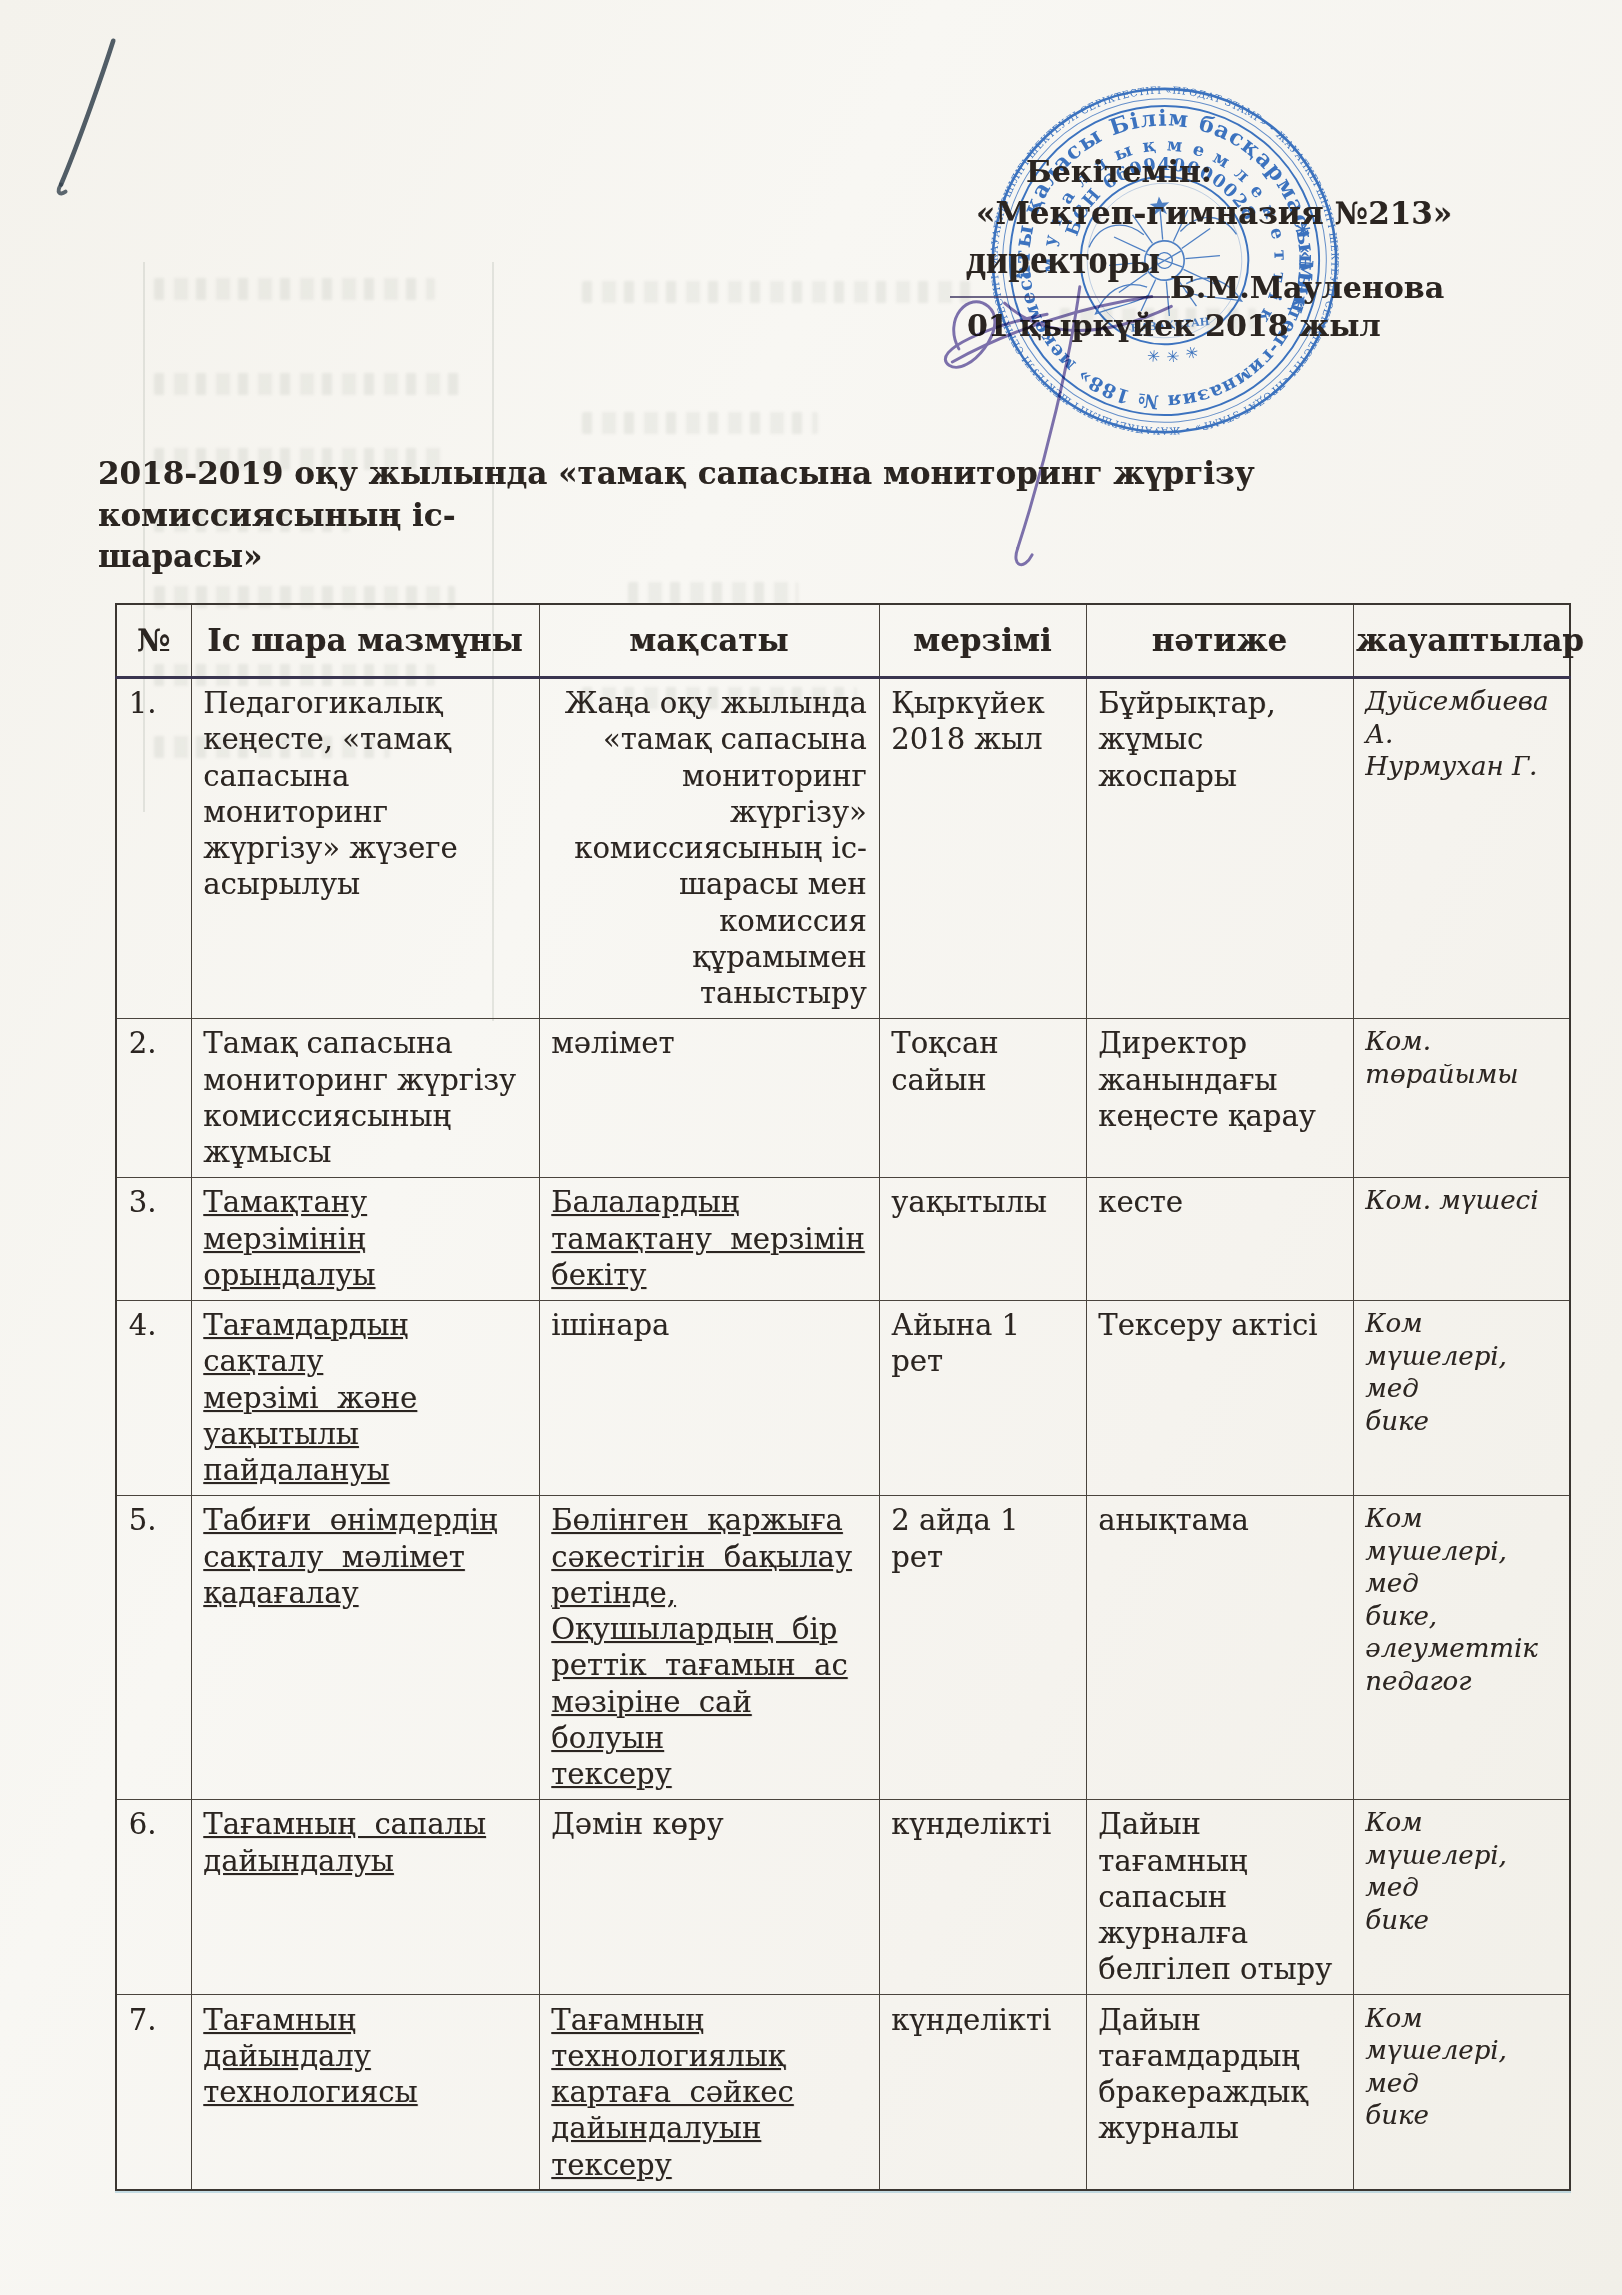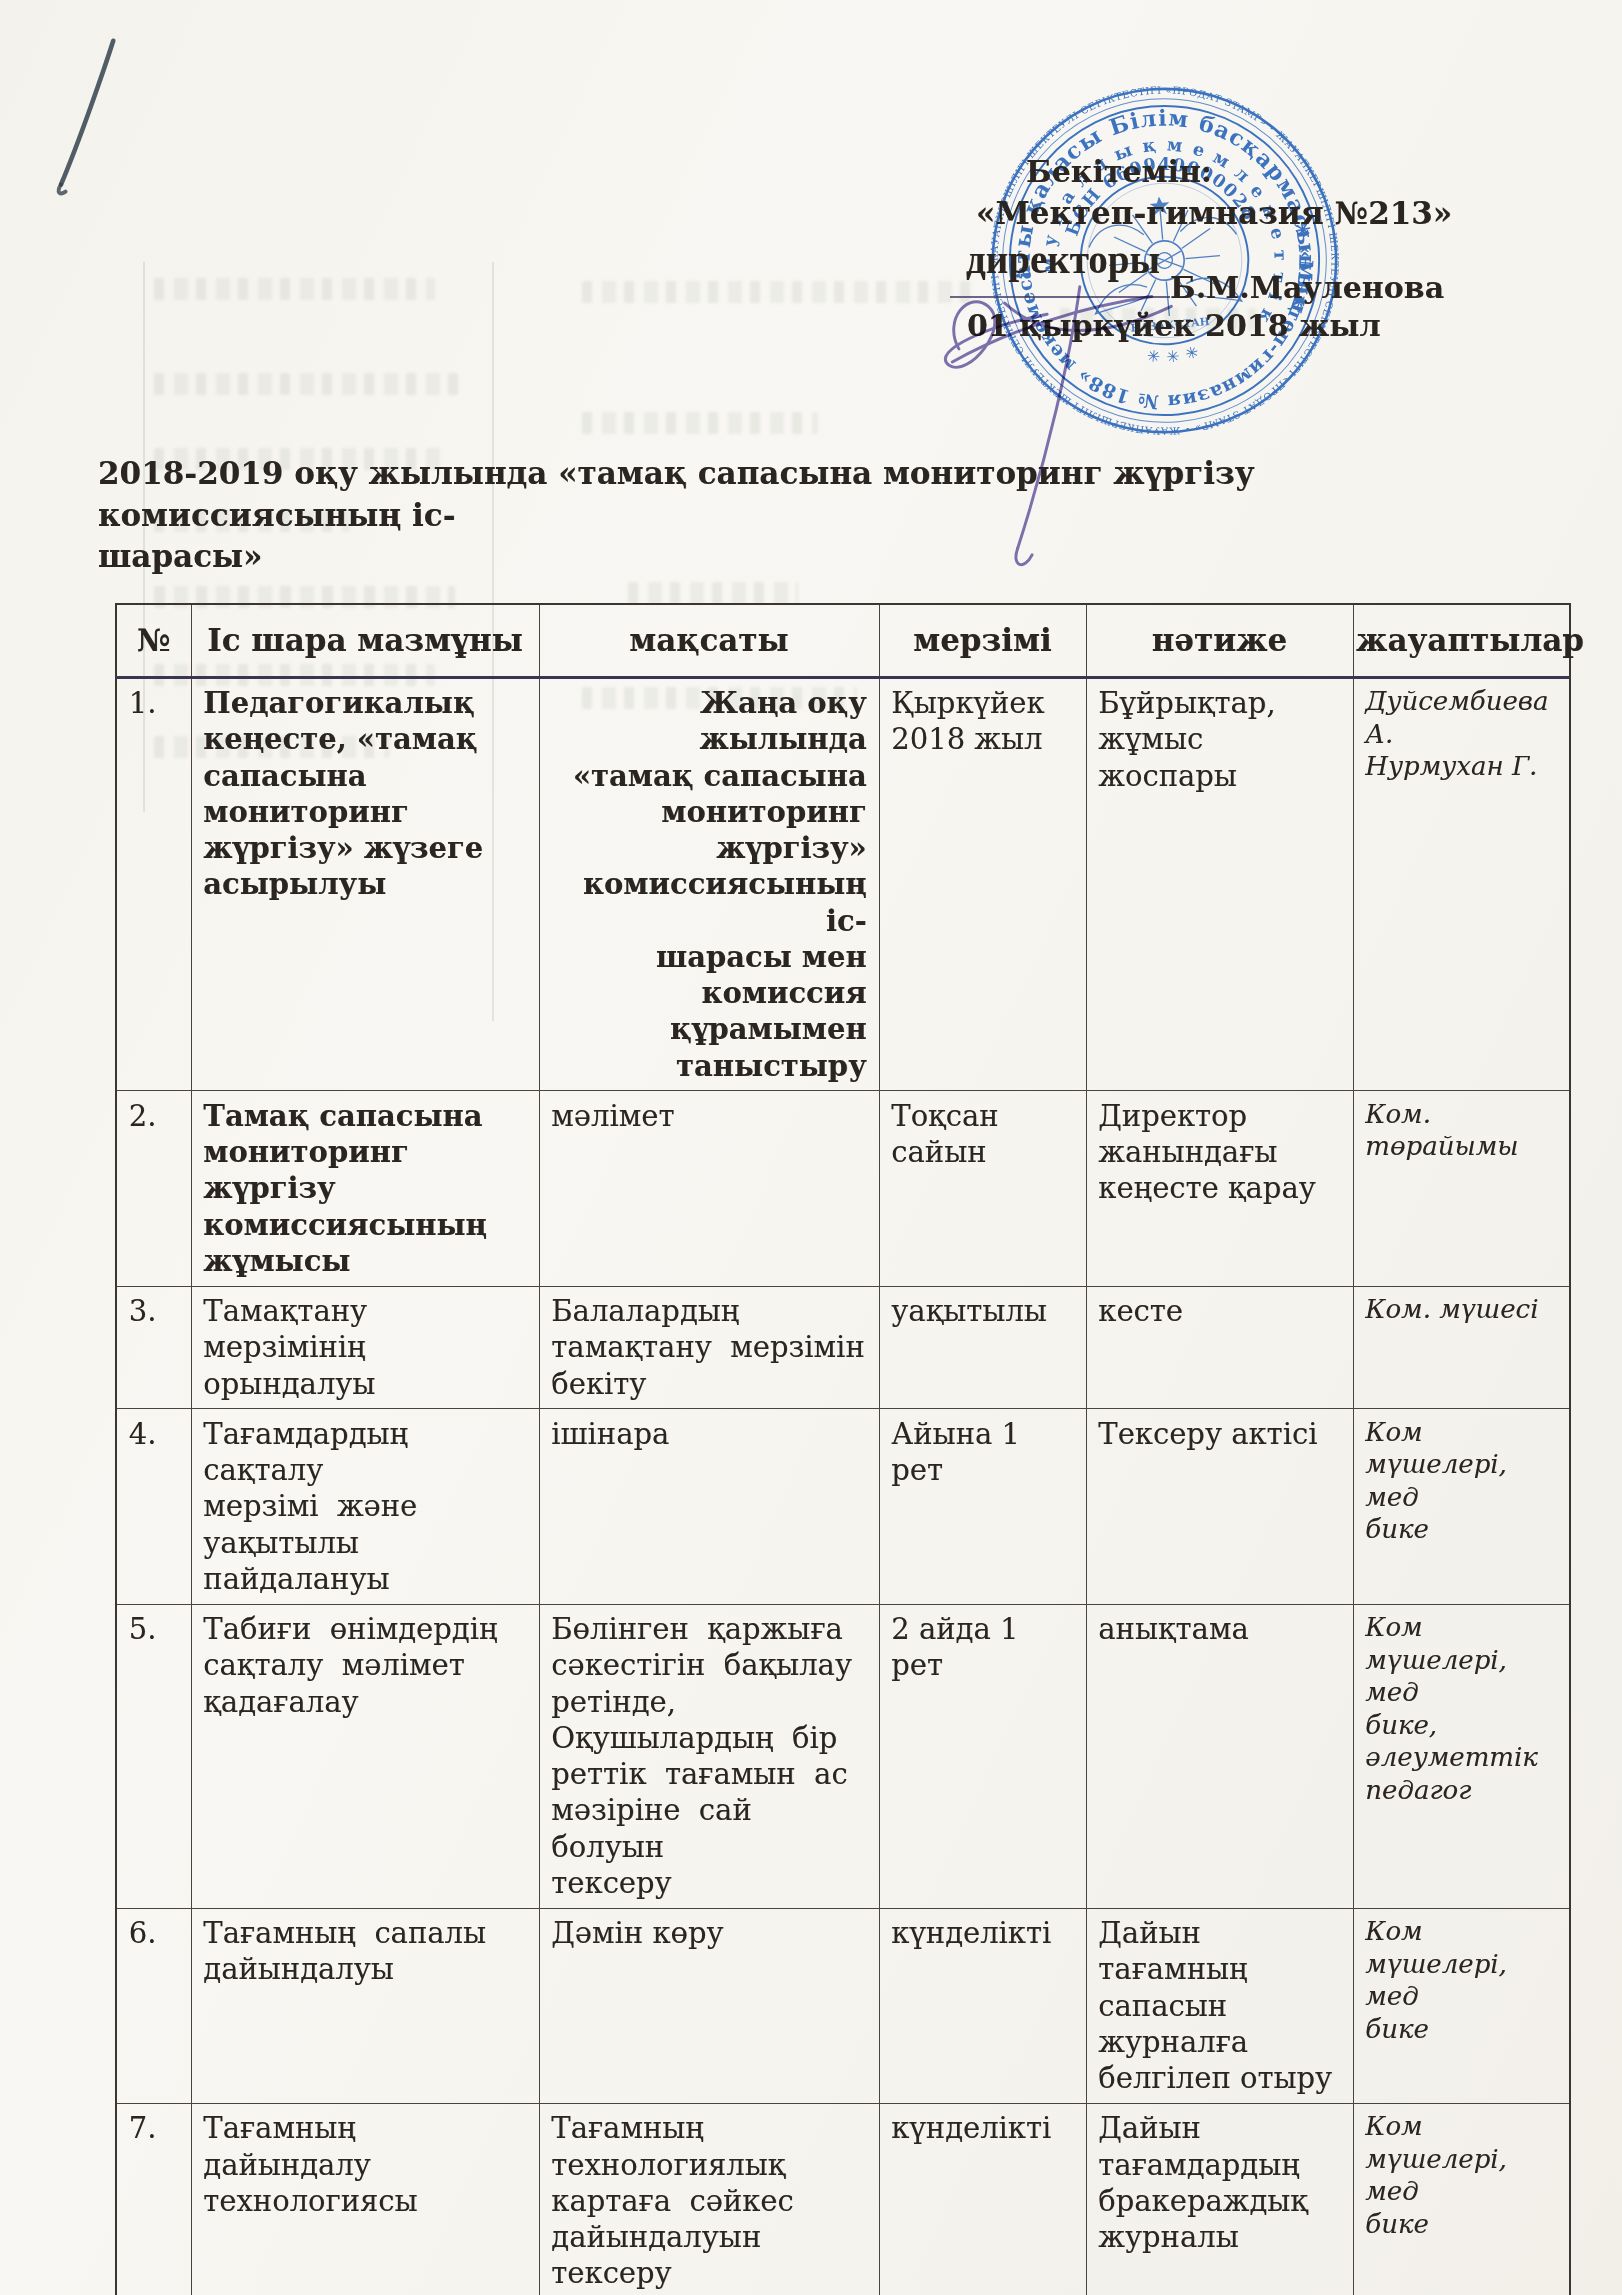--- a/index.html
+++ b/index.html
@@ -65,23 +65,23 @@
   table.doc thead th {
     border-bottom:3.3px solid #3a3550; text-align:center; vertical-align:middle;
     font-size:31px; font-weight:bold; padding:5.2px 2.6px;
   }
   tr.hdr { height:73px; }
   tr.rh1 { height:340px; } tr.rh2 { height:152px; } tr.rh3 { height:116px; }
   tr.rh4 { height:152px; } tr.rh5 { height:260px; } tr.rh6 { height:193px; }
   tr.rh7 { height:190px; }
   td.num { padding-left:17px; }
   .pre { white-space:pre-line; }
-  .b   { font-weight:bold;margin-top:10px; }
+  .b   { font-weight:normal;margin-top:10px; }
   .ctr { text-align:right; }
-  .ws  { word-spacing:9.2px; }
+  .ws  { word-spacing:9.2px;text-decoration:underline; }
   .ind { padding-left:38px; }
   td.resp { font-size:26px; padding:6.5px 7.9px;font-style:italic; }
 </style>
 </head>
 <body>
 
 <div class="page">
 
   <div>
     <div class="gv" style="left:143px; top:262px; height:550px;"></div>

